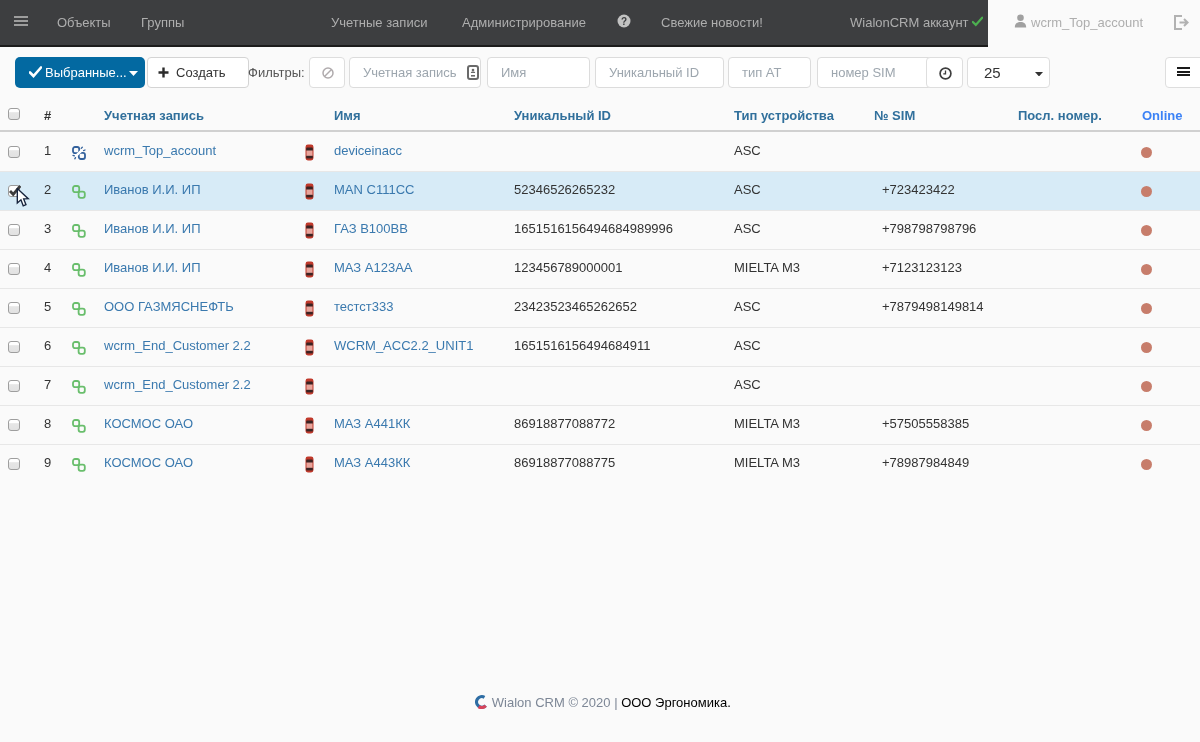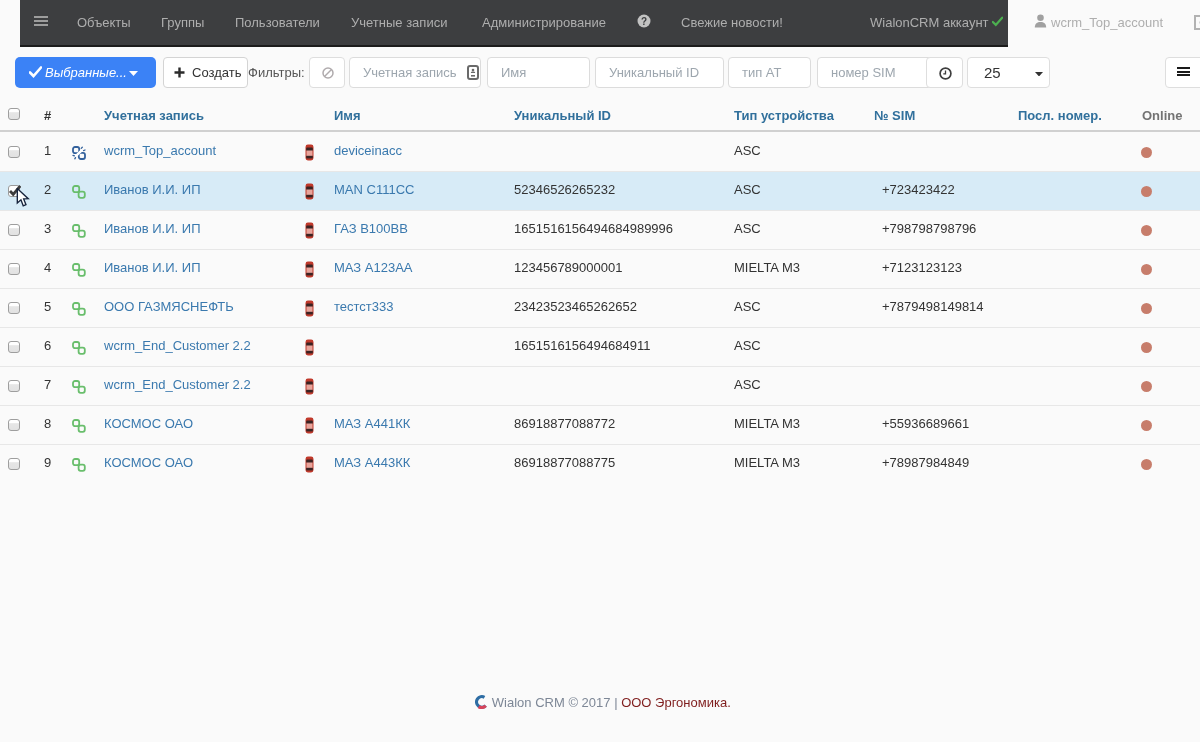--- a/index.html
+++ b/index.html
@@ -1,29 +1,29 @@
 <!DOCTYPE html>
 <html><head>
 <meta charset="utf-8">
 <style>
 * { margin:0; padding:0; box-sizing:border-box; }
 html,body { width:1200px; height:742px; }
 body { font-family:"Liberation Sans", sans-serif; background:#fafafa; position:relative; overflow:hidden; }
 .abs { position:absolute; }
 
 
-#nav { position:absolute; left:0; top:0; width:988px; height:47px; background:#3d3e40; border-bottom:2px solid #1c1c1c;margin-left:20px; }
+#nav { position:absolute; left:0; top:0; width:988px; height:47px; background:#3d3e40; border-bottom:2px solid #1c1c1c; }
 #nav .item { position:absolute; top:0; height:45px; line-height:45px; color:#aeaeae; font-size:13px; white-space:nowrap; }
 #nav .bars { position:absolute; left:14px; top:16px; width:14px; }
 #nav .bars div { height:2.4px; background:#9d9d9d; margin-bottom:1.6px; }
 
 
 .btn { position:absolute; top:57px; height:31px; border-radius:4px; font-size:13px; }
-#btnSel { left:15px; width:141px; background:#3b82f6; color:#fff; border-radius:5px;font-style:italic; }
-#btnCreate { left:163px; width:85px; background:#fff; border:1px solid #d4d4d4; color:#333; }
+#btnSel { left:15px; width:130px; background:#0369a1; color:#fff; border-radius:5px; }
+#btnCreate { left:147px; width:102px; background:#fff; border:1px solid #d4d4d4; color:#333; }
 .lbl { position:absolute; top:57px; height:31px; line-height:31px; font-size:13px; color:#555; }
 .inpt { position:absolute; top:57px; height:31px; border:1px solid #dcdcdc; border-radius:4px; background:#fff; color:#9da6ae; font-size:13px; line-height:29px; padding-left:13px; white-space:nowrap; overflow:hidden; }
 .ibtn { position:absolute; top:57px; height:31px; border:1px solid #dedede; border-radius:4px; background:#fff; }
 
 
 #thead { position:absolute; left:0; top:98px; width:1200px; height:34px; border-bottom:2px solid #d0d0d0; }
 #thead span { position:absolute; top:0; height:35px; line-height:35px; font-size:13px; font-weight:bold; color:#31709c; white-space:nowrap; }
 .trow { position:absolute; left:0; width:1200px; height:39px; border-bottom:1px solid #e7e7e7; }
 .trow.hl { background:#d7ebf7; }
 .trow span, .trow a { position:absolute; top:0; height:35px; line-height:35px; font-size:13px; color:#333; white-space:nowrap; }
@@ -34,34 +34,33 @@
 .nm  { left:334px;text-align:center; }
 .uid { left:514px; }
 .dev { left:734px; }
 .sim { left:874px;margin-left:8px; }
 .dot, .trow .dot { position:absolute; left:1141px; top:14px; width:11px; height:11px; border-radius:50%; background:#c77d6b; }
 .lnk { position:absolute; left:72px; top:13px; }
 .car { position:absolute; left:305px; top:11px; }
 
 
 #footer { position:absolute; left:3px; top:695px; width:1200px; text-align:center; font-size:13px; color:#7d8796; }
-#footer a { color:#7f1d1d; text-decoration:none; }
+#footer a { color:#000000; text-decoration:none; }
 </style>
 </head>
 <body>
 
 <div id="nav">
   <div class="bars">
       <div></div>
       <div></div>
       <div></div>
     </div>
   <span class="item" style="left:57px">Объекты</span>
   <span class="item" style="left:141px">Группы</span>
-  <span class="item" style="left:215px">Пользователи</span>
   <span class="item" style="left:331px">Учетные записи</span>
   <span class="item" style="left:462px">Администрирование</span>
   <svg class="abs" style="left:617px;top:14px" width="14" height="14" viewBox="0 0 14 14">
       <circle cx="7" cy="7" r="6.5" fill="#c2c2c2"></circle>
       <text x="7" y="10.5" font-size="10" font-weight="bold" fill="#3d3e40" text-anchor="middle" font-family="Liberation Sans">?</text>
     </svg>
   <span class="item" style="left:661px">Свежие новости!</span>
   <span class="item" style="left:850px">WialonCRM аккаунт</span>
   <svg class="abs" style="left:972px;top:15.5px" width="11" height="11" viewBox="0 0 13 12">
       <path d="M1 6.5 L4.5 10 L12 1.5" stroke="#4caf50" stroke-width="2.6" fill="none" stroke-linecap="round"></path>
@@ -133,21 +132,21 @@
 
 <div id="thead">
   <div class="cb" style="top:10px"></div>
   <span style="left:44px;color:#333">#</span>
   <span style="left:104px">Учетная запись</span>
   <span style="left:334px">Имя</span>
   <span style="left:514px">Уникальный ID</span>
   <span style="left:734px">Тип устройства</span>
   <span style="left:874px">№ SIM</span>
   <span style="left:1018px">Посл. номер.</span>
-  <span style="left:1142px;color:#737373">Online</span>
+  <span style="left:1142px;color:#3b82f6">Online</span>
 </div>
 
 <div class="trow" style="top:133px">
   <span class="cb"></span>
     <span class="num">1</span>
   <svg class="lnk" width="14" height="14" viewBox="0 0 14 14">
       <g stroke="#33619c" stroke-width="1.8" fill="none">
         <rect x="1" y="1" width="6.2" height="6.2" rx="2"></rect>
         <rect x="6.8" y="6.8" width="6.2" height="6.2" rx="2"></rect>
       </g>
@@ -276,20 +275,21 @@
         <rect x="6.6" y="6.6" width="6.2" height="6.2" rx="2"></rect>
       </g>
     </svg>
   <a class="acc">wcrm_End_Customer 2.2</a>
   <svg class="car" width="9" height="17" viewBox="0 0 9 17">
       <rect x="0.5" y="0.5" width="8" height="16" rx="2.4" fill="#c0392b"></rect>
       <rect x="1.2" y="3.5" width="6.6" height="3.4" rx="1" fill="#3a2323"></rect>
       <rect x="1.5" y="6.5" width="6" height="5.5" fill="#e8a49b"></rect>
       <rect x="1.2" y="11.8" width="6.6" height="2.6" fill="#3a2323"></rect>
     </svg>
+  <a class="nm">WCRM_ACC2.2_UNIT1</a>
   <span class="uid">1651516156494684911</span>
   <span class="dev">ASC</span>
   <span class="dot"></span>
 </div>
 
 <div class="trow" style="top:367px">
   <span class="cb"></span>
     <span class="num">7</span>
   <svg class="lnk" width="14" height="14" viewBox="0 0 14 14">
       <g stroke="#69be6c" stroke-width="1.8" fill="none">
@@ -320,21 +320,21 @@
   <a class="acc">КОСМОС ОАО</a>
   <svg class="car" width="9" height="17" viewBox="0 0 9 17">
       <rect x="0.5" y="0.5" width="8" height="16" rx="2.4" fill="#c0392b"></rect>
       <rect x="1.2" y="3.5" width="6.6" height="3.4" rx="1" fill="#3a2323"></rect>
       <rect x="1.5" y="6.5" width="6" height="5.5" fill="#e8a49b"></rect>
       <rect x="1.2" y="11.8" width="6.6" height="2.6" fill="#3a2323"></rect>
     </svg>
   <a class="nm">МАЗ А441КК</a>
   <span class="uid">86918877088772</span>
   <span class="dev">MIELTA M3</span>
-  <span class="sim">+55936689661</span>
+  <span class="sim">+57505558385</span>
   <span class="dot"></span>
 </div>
 
 <div class="trow" style="top:445px;border-bottom:none">
   <span class="cb"></span>
     <span class="num">9</span>
   <svg class="lnk" width="14" height="14" viewBox="0 0 14 14">
       <g stroke="#69be6c" stroke-width="1.8" fill="none">
         <rect x="1" y="1" width="6.2" height="6.2" rx="2"></rect>
         <rect x="6.6" y="6.6" width="6.2" height="6.2" rx="2"></rect>
@@ -352,18 +352,18 @@
   <span class="dev">MIELTA M3</span>
   <span class="sim">+78987984849</span>
   <span class="dot"></span>
 </div>
 
 <div id="footer">
   <svg style="vertical-align:-2px" width="13" height="14" viewBox="0 0 13 14">
       <path d="M10.1 2.8 A5.3 5.3 0 1 0 10.1 11.2" stroke="#2e6da4" stroke-width="3.2" fill="none" transform="rotate(-8 6.5 7)"></path>
       <path d="M3 11.2 A5.3 5.3 0 0 0 10.1 11.2" stroke="#d6435b" stroke-width="3.2" fill="none" transform="rotate(-8 6.5 7)"></path>
     </svg>
-  <span> Wialon CRM © 2017 | </span><a>ООО Эргономика.</a>
+  <span> Wialon CRM © 2020 | </span><a>ООО Эргономика.</a>
 </div>
 
 <svg style="position:absolute;left:16px;top:188px" width="14" height="20.5" viewBox="0 0 12 18">
     <path d="M1 0.5 L1 13.2 L4.2 10.4 L6.2 15.6 L8.6 14.6 L6.6 9.6 L10.6 9.4 Z" fill="#fff" stroke="#16233c" stroke-width="1.2"></path>
   </svg>
 
 </body></html>

